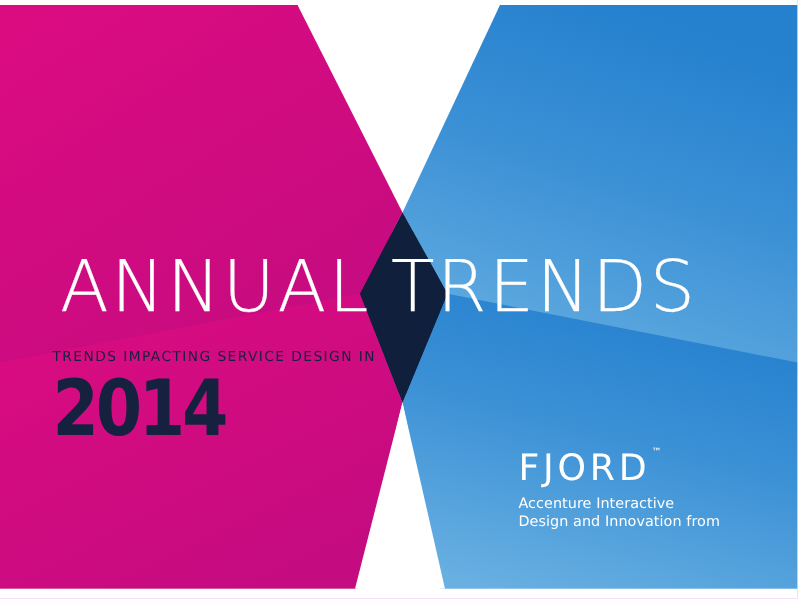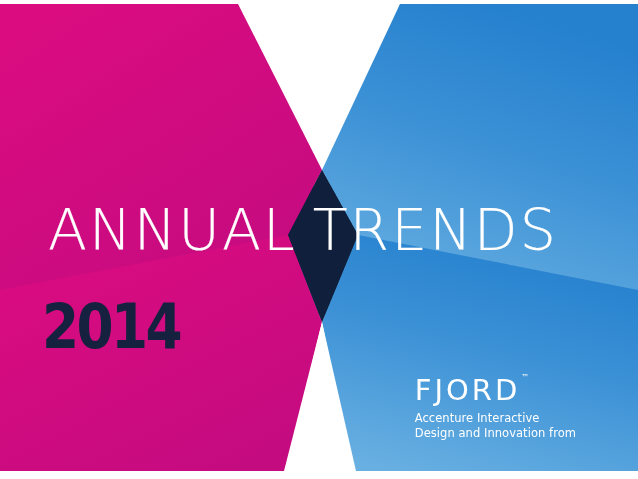--- a/index.html
+++ b/index.html
@@ -71,21 +71,21 @@
     color: #16213f;
     transform: scaleX(0.86);
     transform-origin: left top;
     white-space: nowrap;
   }
 
   
   .logo-block {
     position: absolute;
     right: 62px;
-    top: 376px;
+    top: 360px;
     text-align: left;
   }
   .logo-wordmark {
     position: relative;
     font-family: "DejaVu Sans", "Liberation Sans", sans-serif;
     font-weight: 400;
     font-size: 29px;
     letter-spacing: 3.0px;
     color: #ffffff;
     line-height: 1;
@@ -156,20 +156,21 @@
     <polygon fill="#FFFFFF" points="322,322 356,471 284,471"></polygon>
 
     <rect x="0" y="0" width="638" height="4" fill="#FFFFFF"></rect>
     <rect x="0" y="471" width="638" height="8" fill="#FFFFFF"></rect>
   </svg>
 
   <div class="headline">
     <span>ANNUAL</span><span class="word-two">TRENDS</span>
   </div>
 
+  <div class="subtitle">TRENDS IMPACTING SERVICE DESIGN IN</div>
 
   <div class="year">2014</div>
 
   <div class="logo-block">
     <div class="logo-wordmark">
       <span>FJORD</span><span class="logo-tm">™</span>
     </div>
     <div class="logo-tagline">
       <div>Accenture Interactive</div>
       <div>Design and Innovation from</div>

